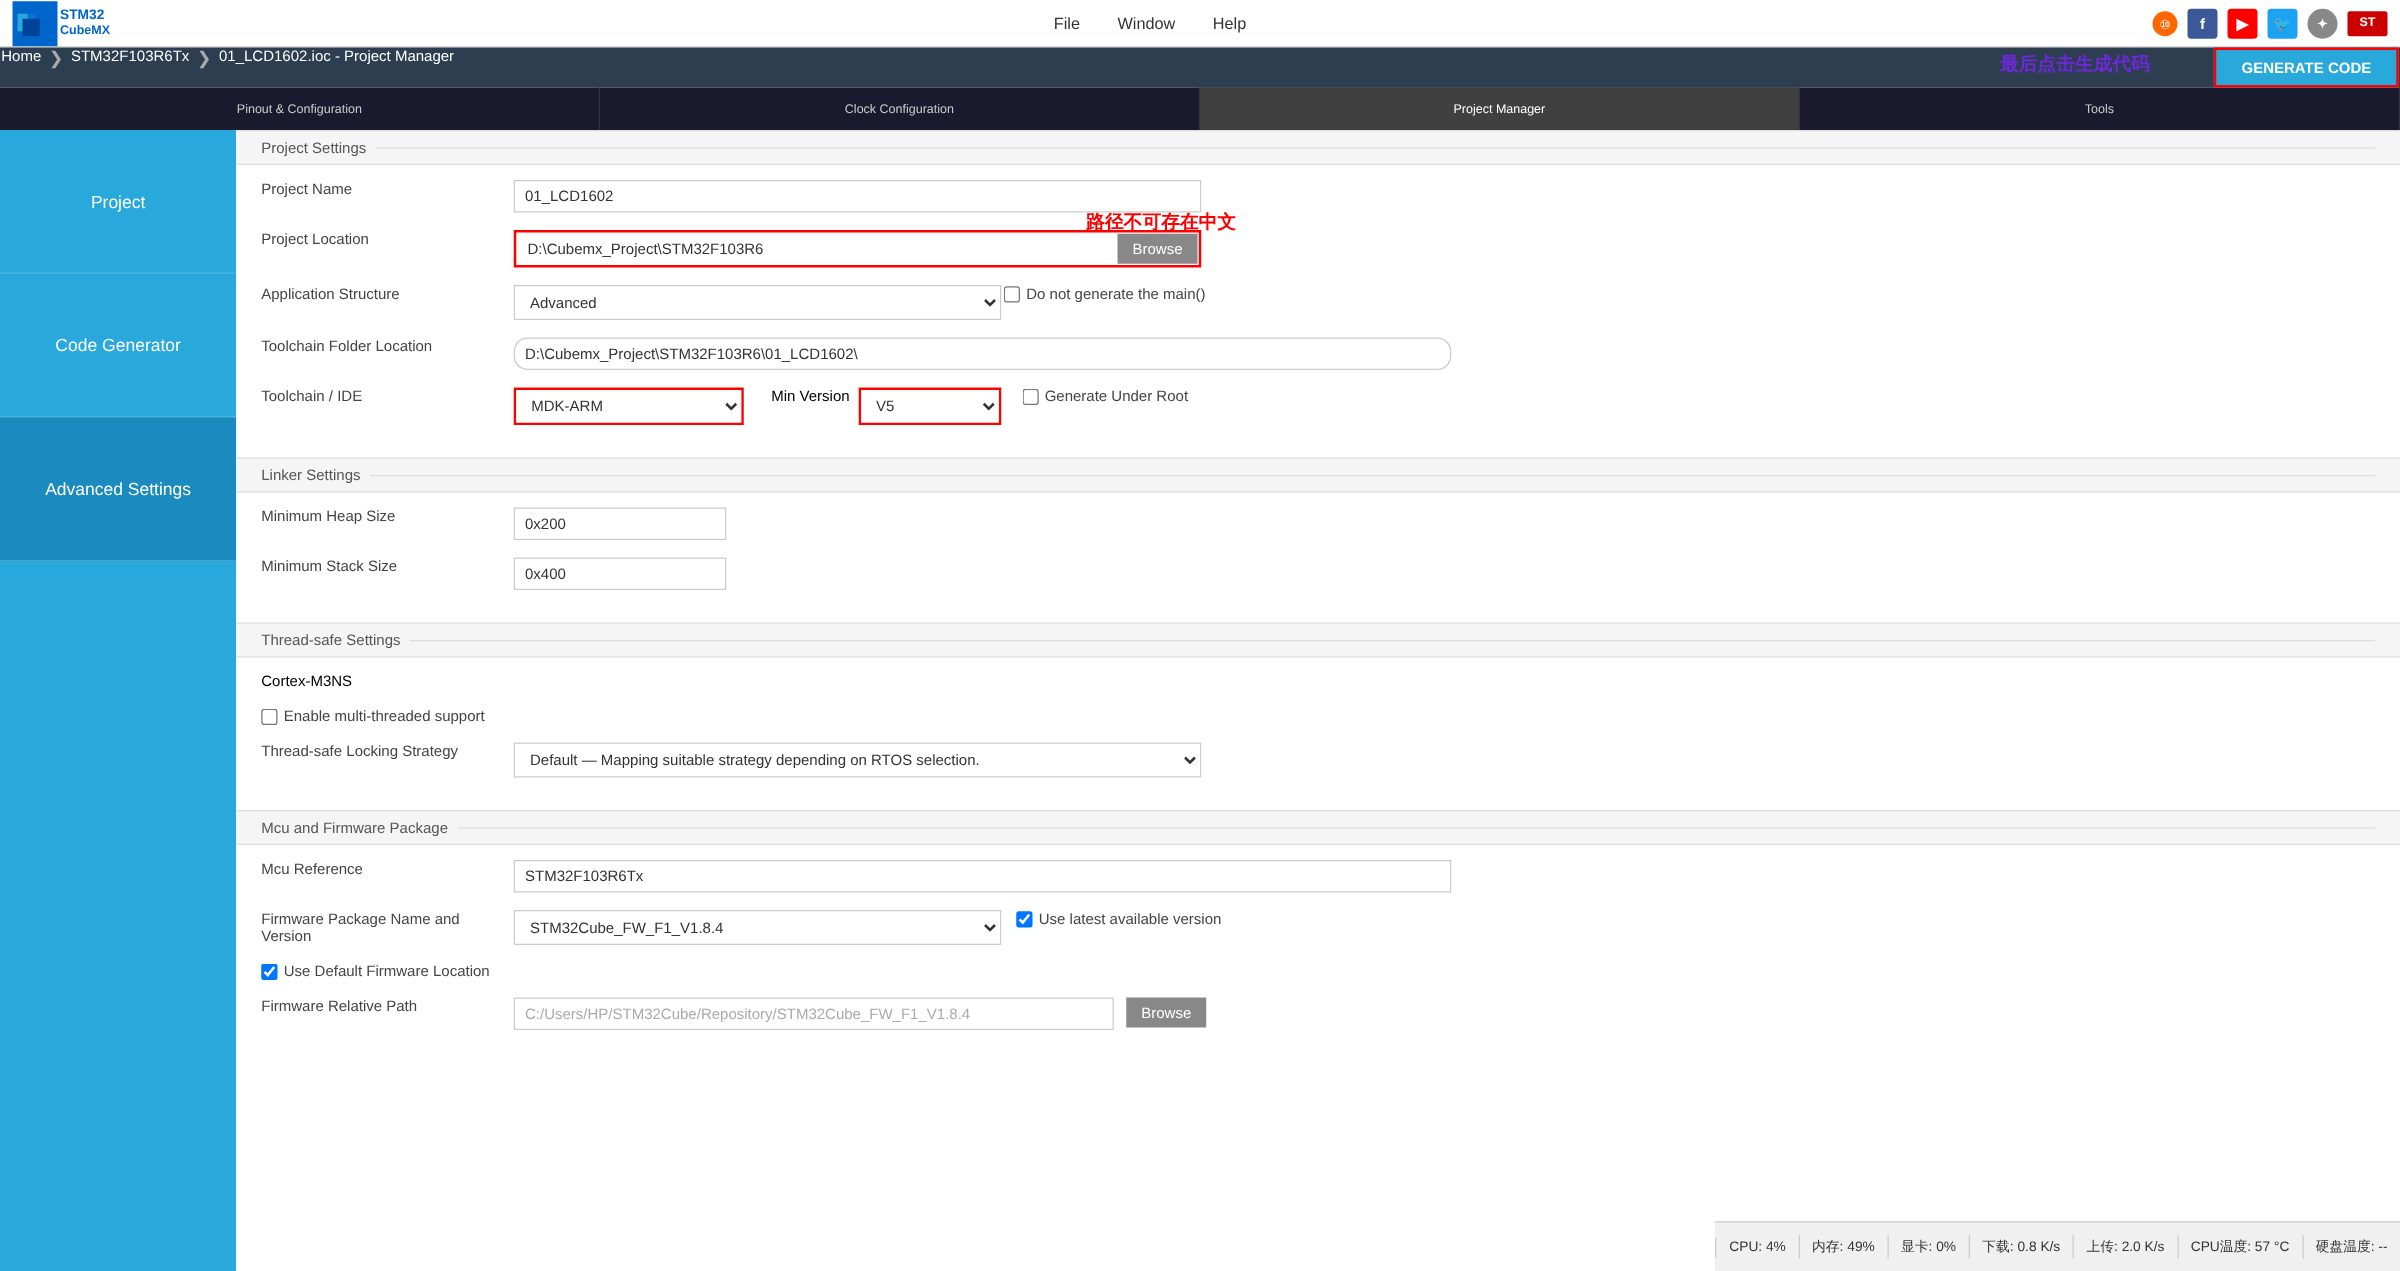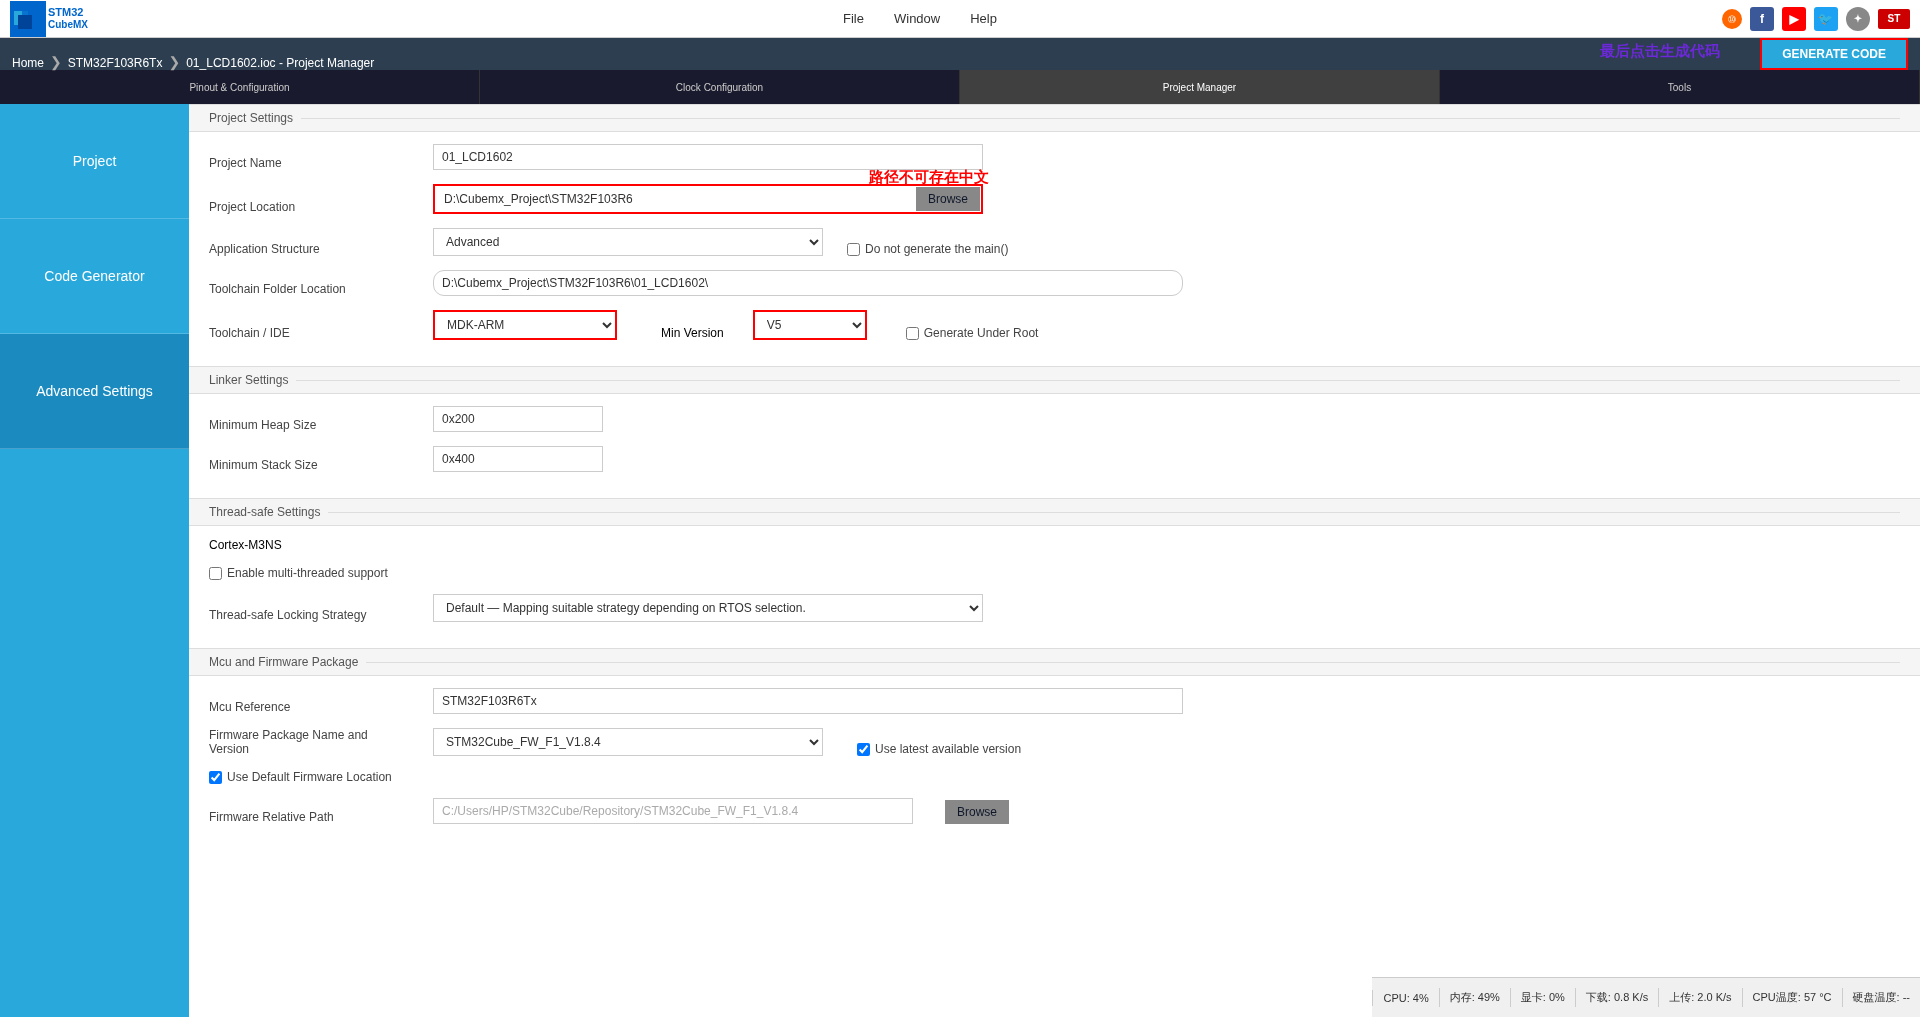--- a/index.html
+++ b/index.html
@@ -18,21 +18,21 @@
     .social-icon { width: 24px; height: 24px; border-radius: 3px; display: flex; align-items: center; justify-content: center; color: white; font-size: 12px; font-weight: bold; }
     .fb { background: #3b5998; }
     .yt { background: #ff0000; }
     .tw { background: #1da1f2; }
     .net { background: #666; border-radius: 50%; }
     .st-logo { width: 32px; height: 20px; background: #cc0000; color: white; font-size: 10px; font-weight: bold; display: flex; align-items: center; justify-content: center; border-radius: 2px; }
     .notify-badge { background: #ff6600; color: white; border-radius: 50%; width: 20px; height: 20px; font-size: 10px; display: flex; align-items: center; justify-content: center; position: relative; }
 
     
     #breadcrumb {
-      display: flex; align-items: flex-end; background: #2c3e50; height: 32px; padding: 0 12px; gap: 6px;
+      display: flex; align-items: flex-start; background: #2c3e50; height: 32px; padding: 0 1px; gap: 6px;
     }
     #breadcrumb span { color: #aaa; font-size: 12px; }
     #breadcrumb .active { color: #fff; }
     #breadcrumb .sep { color: #aaa; font-size: 14px; }
     #generate-btn {
       margin-left: auto; background: #29a8dc; color: white; border: none; padding: 6px 18px;
       font-size: 12px; font-weight: bold; cursor: pointer; border: 2px solid #ff4444;
     }
 
     
@@ -54,25 +54,25 @@
     }
     .sidebar-item.active { background: #1a8abf; }
 
     
     #content { flex: 1; background: white; overflow-y: auto; padding: 0; }
 
     
     .section-header { background: #f5f5f5; border-top: 1px solid #ddd; border-bottom: 1px solid #ddd; padding: 6px 20px; font-size: 12px; color: #555; display: flex; align-items: center; gap: 8px; }
     .section-header::after { content: ''; flex: 1; height: 1px; background: #ddd; }
     .form-area { padding: 12px 20px; }
-    .form-row { display: flex; align-items: flex-end; margin-bottom: 14px; gap: 24px; }
+    .form-row { display: flex; align-items: flex-start; margin-bottom: 14px; gap: 2px; }
     .form-label { width: 200px; font-size: 12px; color: #444; flex-shrink: 0; }
     .form-input { border: 1px solid #ccc; padding: 5px 8px; font-size: 12px; color: #333; outline: none; }
     .form-input-wide { width: 560px; }
-    .browse-btn { background: #888; color: #0f172a; border: none; padding: 5px 12px; font-size: 12px; cursor: pointer; }
+    .browse-btn { background: #888; color: #ffffff; border: none; padding: 5px 12px; font-size: 12px; cursor: pointer; }
     .form-select { border: 1px solid #ccc; padding: 5px 8px; font-size: 12px; color: #333; background: white; outline: none; }
     .checkbox-label { display: flex; align-items: center; gap: 5px; font-size: 12px; color: #444; }
     .red-border { border: 2px solid #ff0000 !important; }
 
     
     #statusbar {
       position: fixed; bottom: 0; right: 0; background: #f0f0f0; border-top: 1px solid #ccc;
       display: flex; align-items: center; gap: 0; font-size: 11px; color: #333;
       height: 40px; padding: 0;
     }

